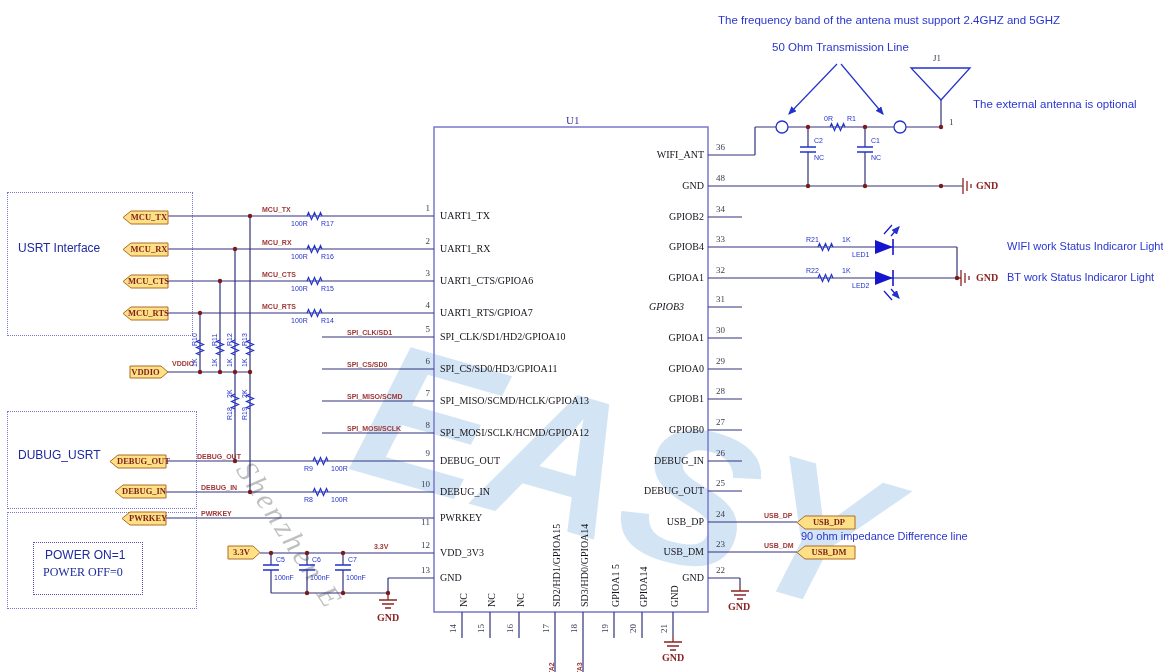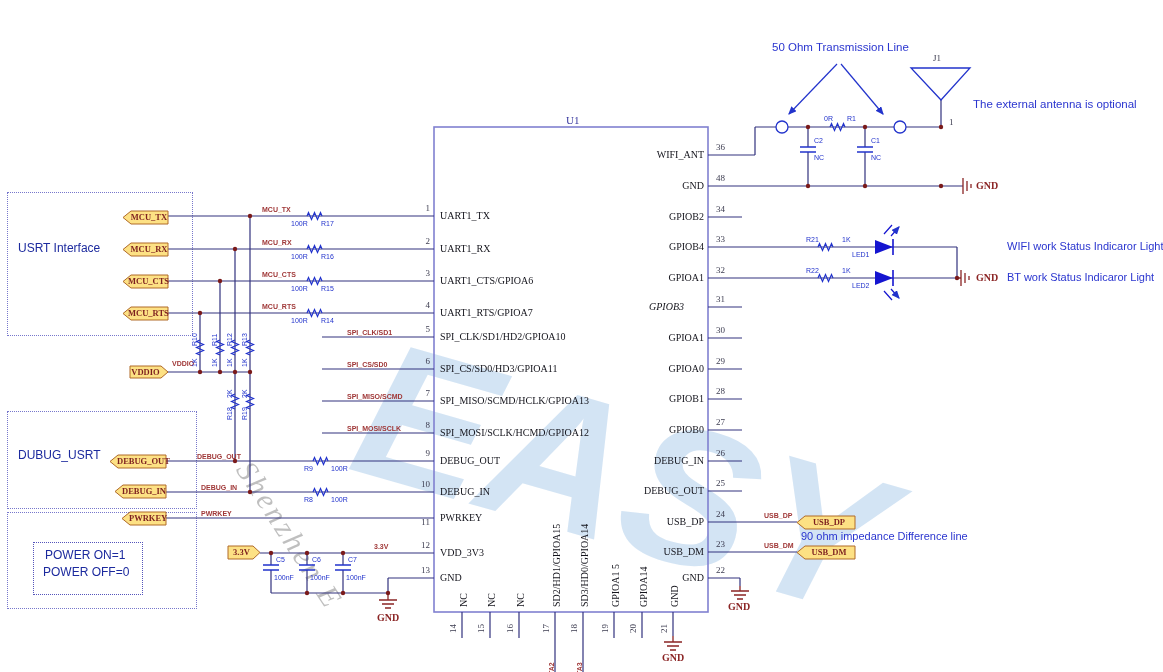--- a/index.html
+++ b/index.html
@@ -158,30 +158,31 @@
       <polygon points="130,366 161,366 168,372 161,378 130,378"></polygon>
       <polygon points="110,461.5 118,455 166,455 166,468 118,468"></polygon>
       <polygon points="115,491.5 123,485 166,485 166,498 123,498"></polygon>
       <polygon points="122,518.5 130,512 166,512 166,525 130,525"></polygon>
       <polygon points="228,546 253,546 260,552.5 253,559 228,559"></polygon>
       <polygon points="797,522.5 805,516 855,516 855,529 805,529"></polygon>
       <polygon points="797,552.5 805,546 855,546 855,559 805,559"></polygon>
     </g>
   </svg>
 
+  <span class="t ann" style="left:718px;top:14px;">The frequency band of the antena must support 2.4GHZ and 5GHZ</span>
   <span class="t ann" style="left:772px;top:41px;">50 Ohm Transmission Line</span>
   <span class="t ann" style="left:973px;top:98px;">The external antenna is optional</span>
   <span class="t ann s" style="left:1007px;top:240px;">WIFI work Status Indicaror Light</span>
   <span class="t ann s" style="left:1007px;top:271px;">BT work Status Indicaror Light</span>
   <span class="t ann s" style="left:801px;top:530px;">90 ohm impedance Difference line</span>
 
   <span class="t grp" style="left:18px;top:242px;">USRT Interface</span>
   <span class="t grp" style="left:18px;top:449px;">DUBUG_USRT</span>
   <span class="t grp" style="left:45px;top:549px;">POWER ON=1</span>
-  <span class="t grp" style="left:43px;top:566px;">POWER OFF=0</span>
+  <span class="t grp" style="left:43px;top:566px;font-family:Liberation Serif, serif;">POWER OFF=0</span>
 
   <span class="t u1" style="left:566px;top:114px;">U1</span>
 
   <span class="t pn l" style="left:406px;top:204px;">1</span>
   <span class="t pn l" style="left:406px;top:237px;">2</span>
   <span class="t pn l" style="left:406px;top:269px;">3</span>
   <span class="t pn l" style="left:406px;top:301px;">4</span>
   <span class="t pn l" style="left:406px;top:325px;">5</span>
   <span class="t pn l" style="left:406px;top:357px;">6</span>
   <span class="t pn l" style="left:406px;top:389px;">7</span>

